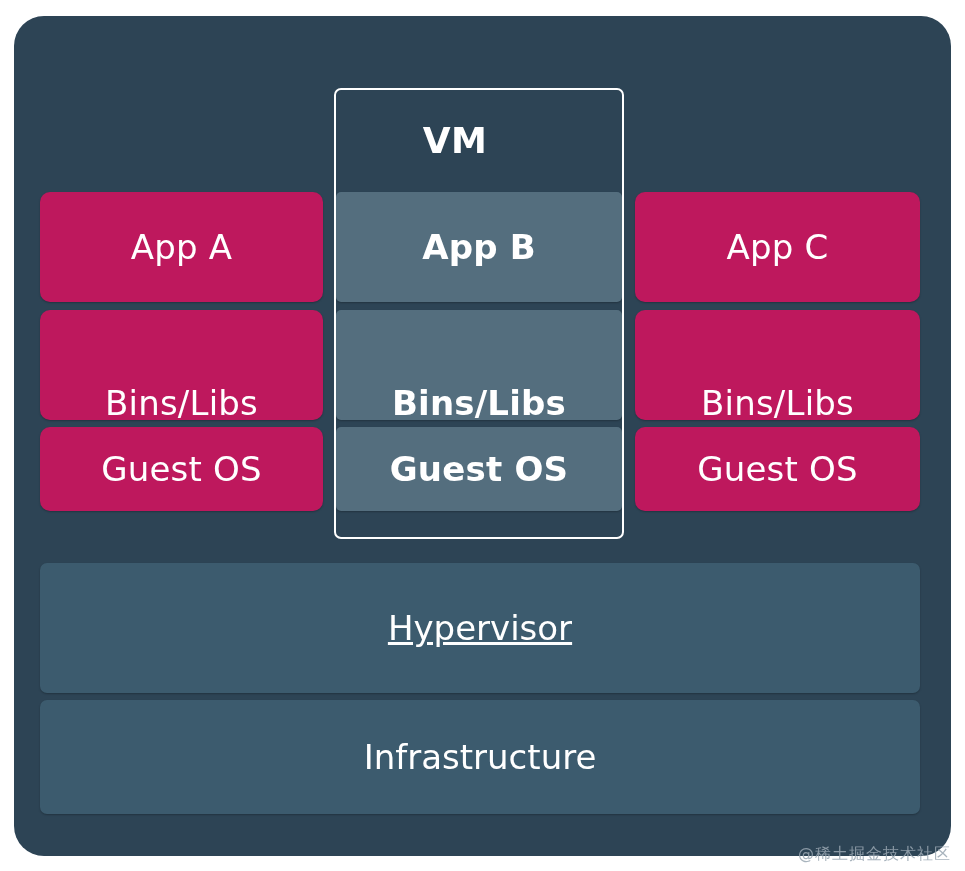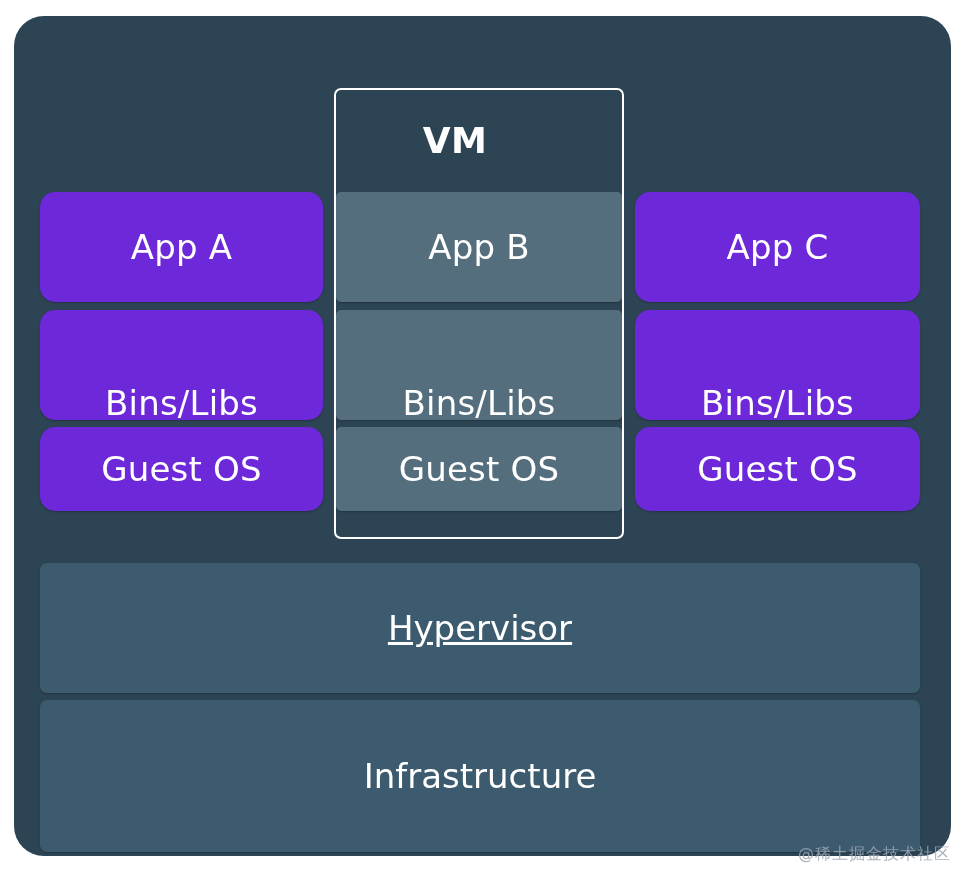--- a/index.html
+++ b/index.html
@@ -30,44 +30,44 @@
     background: #2d4455;
     border-radius: 30px;
     box-sizing: border-box;
     overflow: hidden;
   }
 
   
   .box {
     position: absolute;
     box-sizing: border-box;
-    border-radius: 15px;
+    border-radius: 10px;
     display: flex;
     align-items: center;
     justify-content: center;
     color: #ffffff;
-    background: #6d28d9;
+    background: #be185d;
     box-shadow: 0 1px 2px rgba(0,0,0,0.25);
   }
 
   .box .label {
     font-size: 34px;
     font-weight: 400;
     letter-spacing: 0.2px;
     line-height: 1;
     white-space: nowrap;
   }
 
   
   .box.highlight {
     background: #546e7e;
     border-radius: 5px;
   }
   .box.highlight .label {
-    font-weight: 400;
+    font-weight: 700;
   }
 
   
   
   .col-left   { left: 26px;  width: 283px; }
   .col-mid    { left: 322px; width: 286px; }
   .col-right  { left: 621px; width: 285px; }
 
   .row-app    { top: 176px; height: 110px; }
   .row-bins   { top: 294px; height: 110px; align-items: flex-end; }
@@ -117,21 +117,21 @@
     box-shadow: 0 1px 2px rgba(0,0,0,0.25);
   }
   .bar .label {
     font-size: 34px;
     font-weight: 400;
     line-height: 1;
     white-space: nowrap;
   }
 
   .bar-hypervisor   { top: 547px; height: 130px; text-decoration: underline; }
-  .bar-infrastructure { top: 684px; height: 152px; }
+  .bar-infrastructure { top: 684px; height: 114px; }
 
   
   .watermark {
     position: absolute;
     right: 14px;
     bottom: 6px;
     font-size: 16px;
     color: #9aa7b2;
     opacity: 0.85;
     letter-spacing: 1px;

